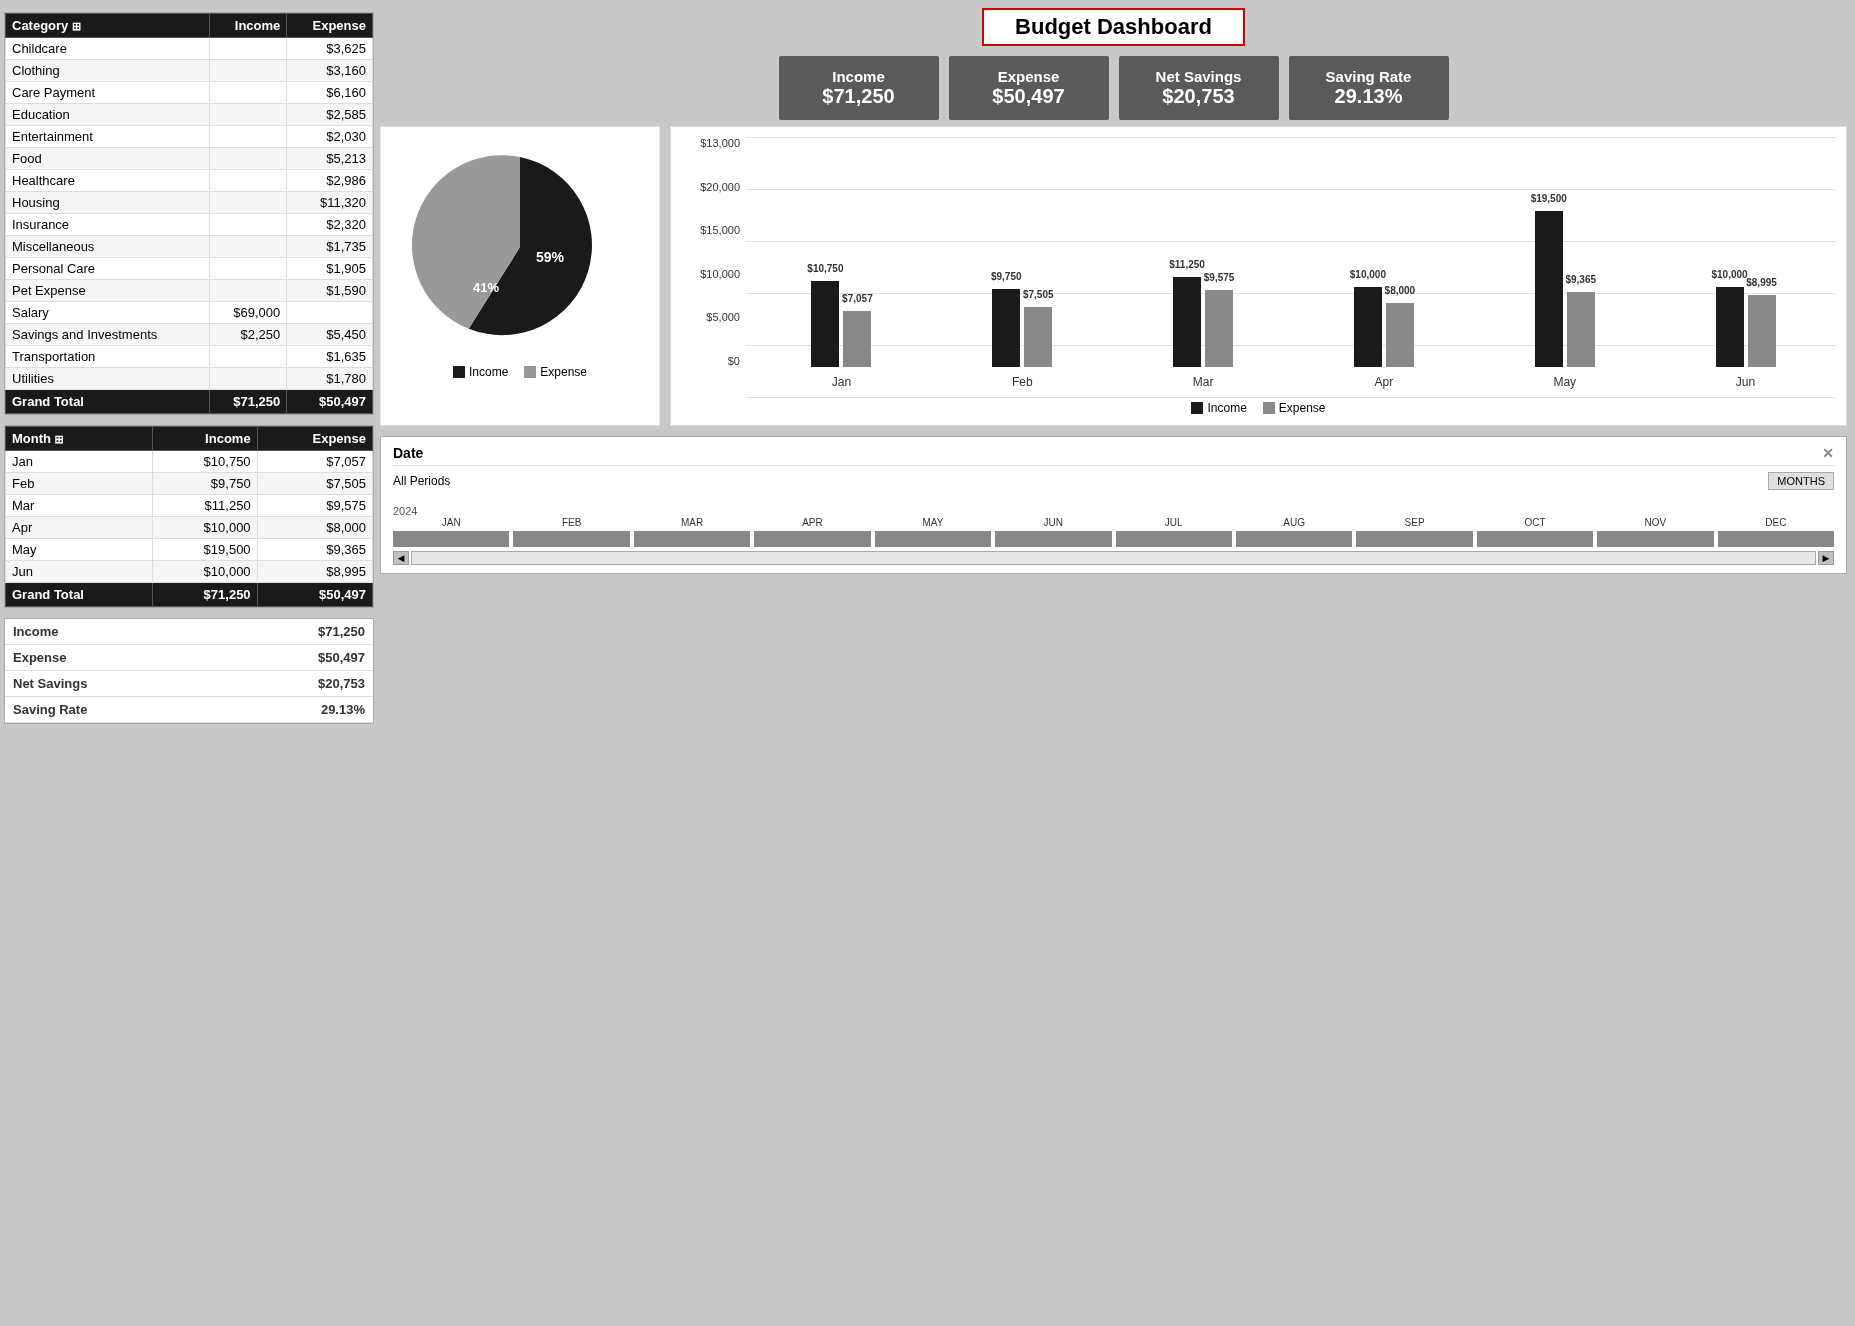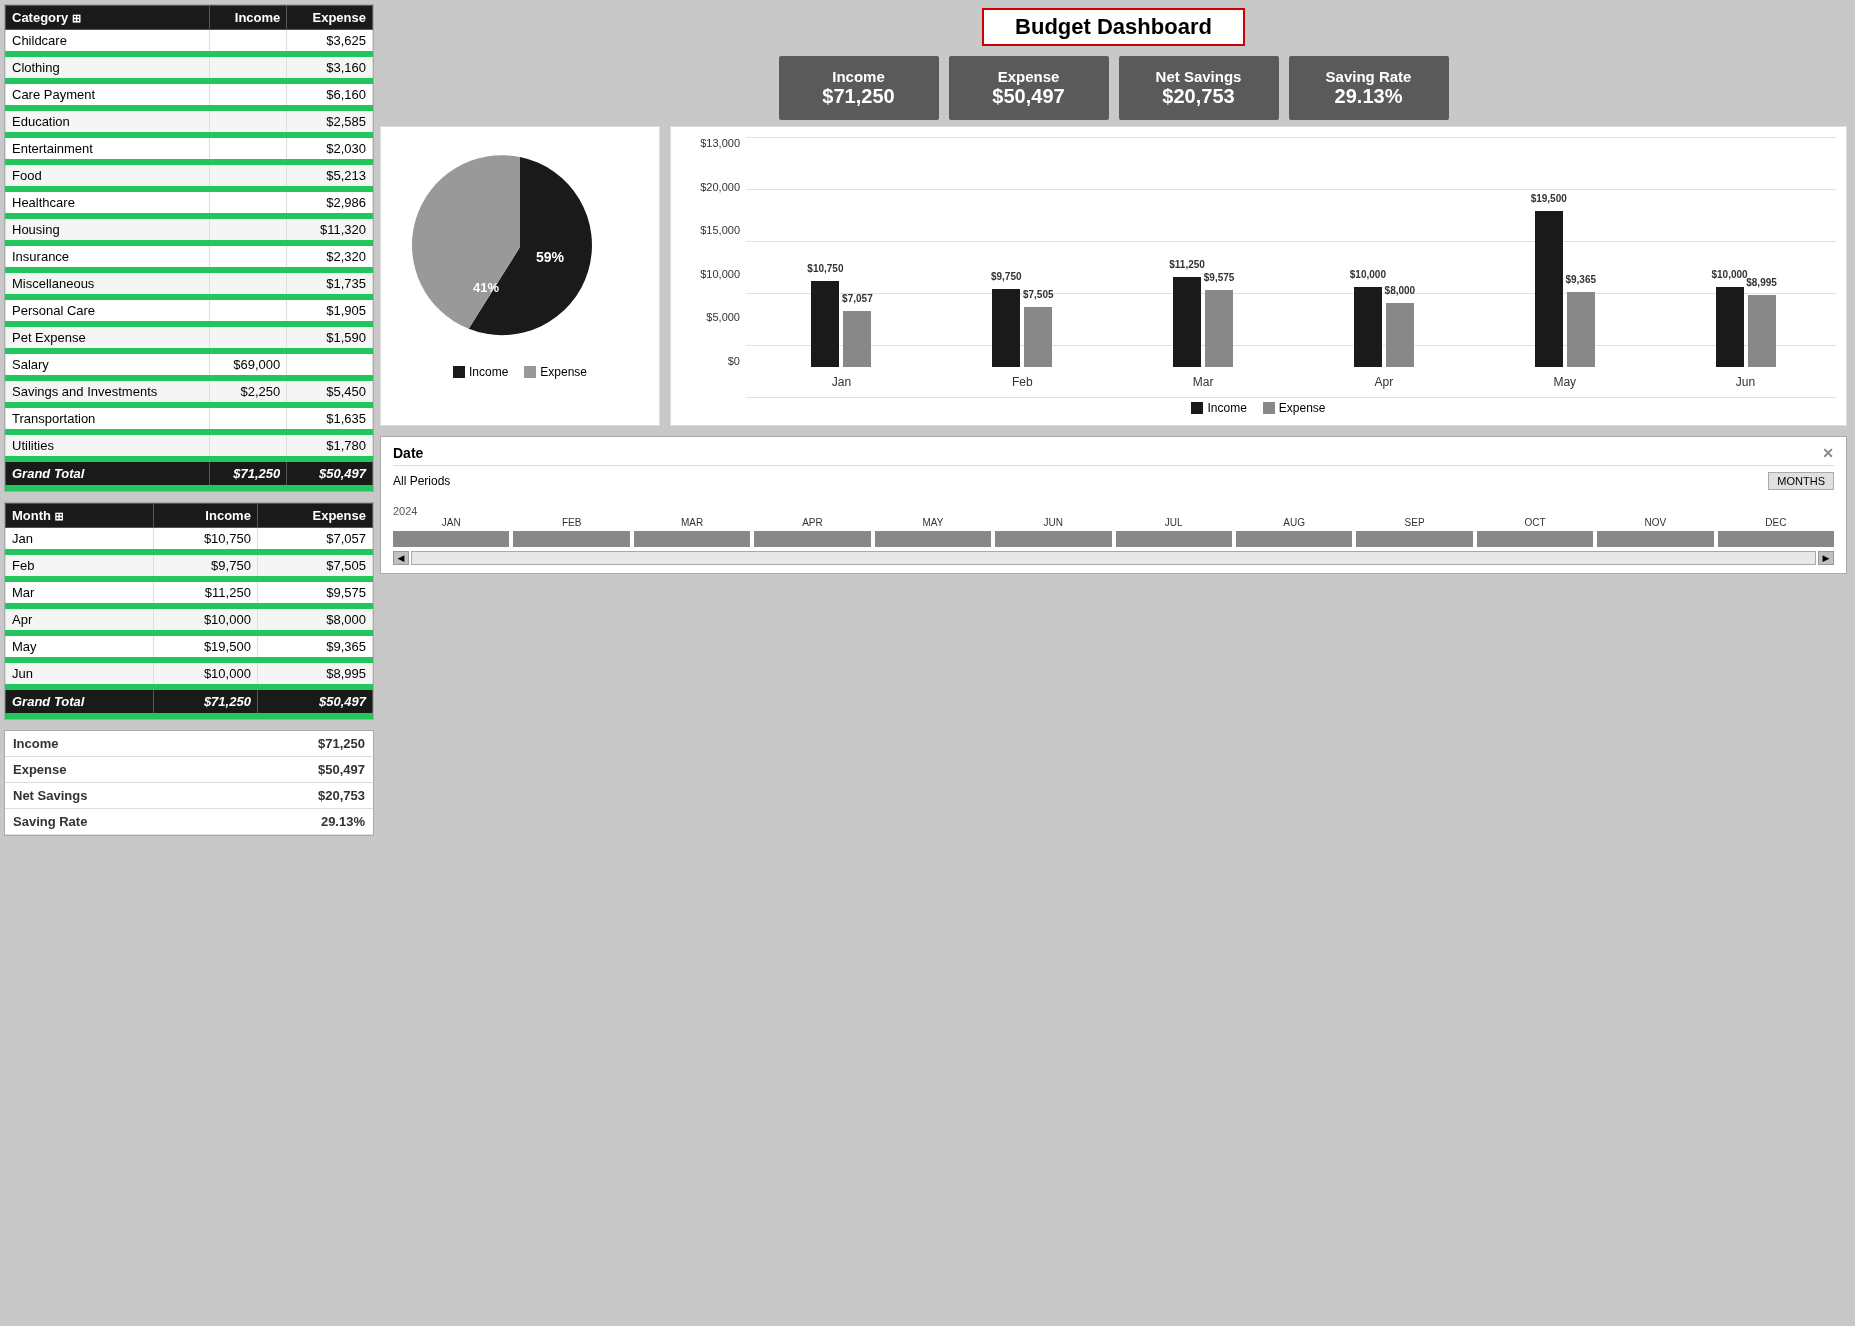--- a/index.html
+++ b/index.html
@@ -19,20 +19,21 @@
       width: 370px;
       flex-shrink: 0;
       display: flex;
       flex-direction: column;
       gap: 4px;
     }
 
     .table-container {
       background: #fff;
       border: 1px solid #aaa;
+      margin-top: 8px;
     }
 
     table {
       width: 100%;
       border-collapse: collapse;
     }
 
     thead tr {
       background: #1a1a1a;
       color: #fff;
@@ -44,41 +45,40 @@
       text-align: left;
       font-size: 13px;
       border: 1px solid #555;
     }
 
     thead th:nth-child(2), thead th:nth-child(3) {
       text-align: right;
     }
 
     tbody tr {
-      border-bottom: 6px solid #22c55e;
+      border-bottom: 1px solid #22c55e;
     }
 
     tbody tr:nth-child(even) {
       background: #f5f5f5;
     }
 
     tbody td {
       padding: 3px 6px;
       border: 1px solid #ddd;
     }
 
     tbody td:nth-child(2), tbody td:nth-child(3) {
       text-align: right;
     }
 
     .grand-total-row {
       background: #1a1a1a !important;
       color: #fff;
       font-weight: bold;
-      font-style: italic;
     }
 
     .grand-total-row td {
       border-color: #555 !important;
       padding: 4px 6px;
     }
 
     
     .summary-boxes {
       background: #fff;

